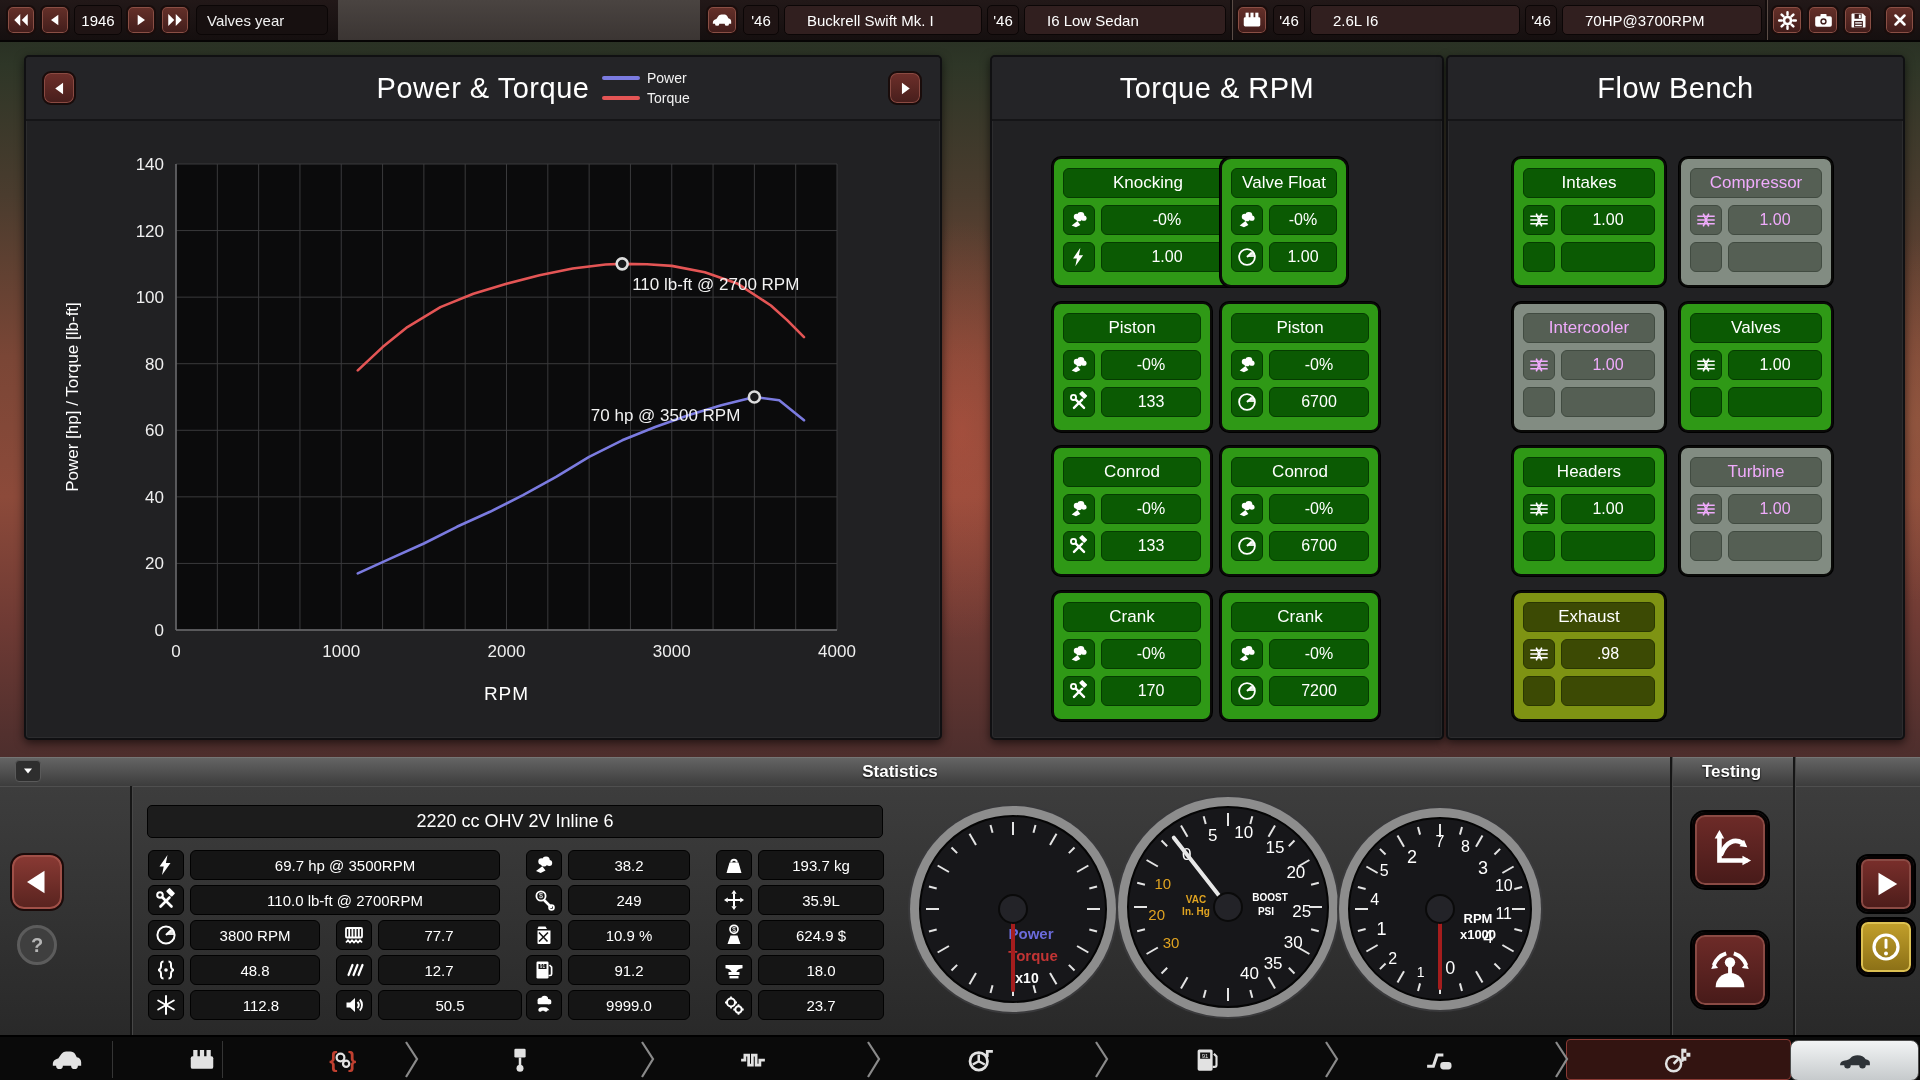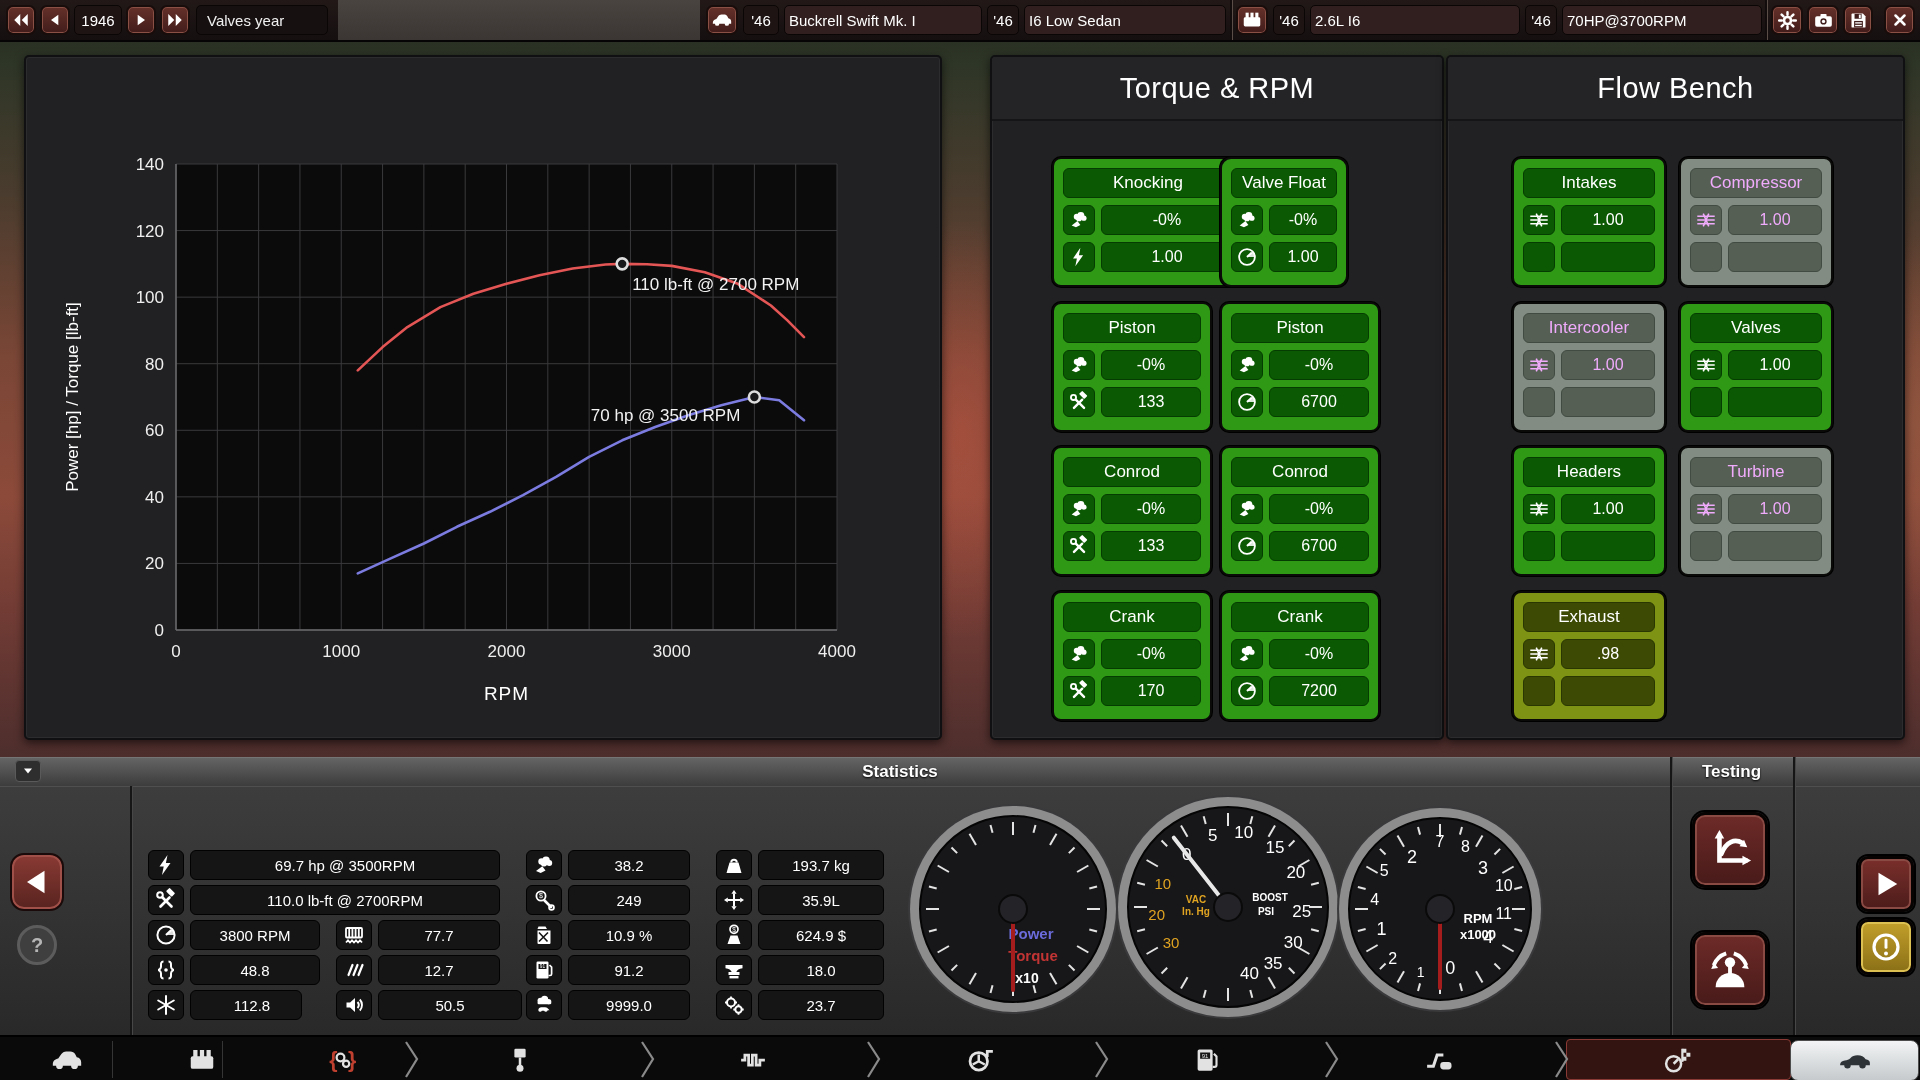--- a/index.html
+++ b/index.html
@@ -14,21 +14,21 @@
   
   .topbar{position:absolute;left:0;top:0;width:1920px;height:40px;
           background:linear-gradient(#4a4441,#3b3533);border-bottom:2px solid #060404;}
   .tb-strip{position:absolute;top:0;height:40px;background:linear-gradient(#221818,#150f0f);}
   .tb-btn{position:absolute;top:5px;height:30px;box-sizing:border-box;
           background:linear-gradient(#653029,#421d1b);border:2px solid #190d0c;border-radius:7px;
           box-shadow:inset 0 0 0 1px #8a4f45;display:flex;align-items:center;justify-content:center;color:#fff;cursor:pointer;}
   .tb-field{position:absolute;top:5px;height:30px;box-sizing:border-box;background:#1f1414;
             border:1px solid #0b0606;border-radius:5px;color:#fff;font-size:15px;
             display:flex;align-items:center;justify-content:center;}
-  .tb-name{background:#311f1f;justify-content:flex-start;padding-left:4px;}
+  .tb-name{background:#311f1f;justify-content:flex-start;padding-left:22px;}
   .tb-label{background:#171010;justify-content:flex-start;padding-left:10px;color:#f0f0f0;}
   .tb-seam{position:absolute;top:0;width:2px;height:40px;background:#120c0c;box-shadow:1px 0 0 #5a4c46;}
   
   .panel{position:absolute;background:#212123;border:2px solid #101012;border-radius:5px;
          box-shadow:0 0 0 1px #2c2c2e inset, 0 3px 10px rgba(0,0,0,.6);}
   .panel-header{position:absolute;left:0;top:0;right:0;height:62px;background:#242427;
                 border-bottom:2px solid #151517;border-radius:4px 4px 0 0;}
   .panel-title{position:absolute;left:0;right:0;top:0;height:62px;line-height:62px;text-align:center;
                font-size:29px;letter-spacing:.5px;color:#fff;}
   .arrow-btn{position:absolute;width:34px;height:34px;box-sizing:border-box;border-radius:9px;
@@ -189,20 +189,43 @@
       </svg>
     </div>
   <div class="tb-btn" style="left:1884px;width:31px;">
       <svg width="18" height="18" viewBox="0 0 24 24">
         <path stroke="currentColor" stroke-width="3.4" stroke-linecap="round" d="M6 6l12 12M18 6L6 18"></path>
       </svg>
     </div>
 </div>
 
 <div class="panel" style="left:24px;top:55px;width:914px;height:681px;">
+  <div class="panel-header">
+    <div class="panel-title">Power &amp; Torque</div>
+    <div class="arrow-btn" style="left:16px;top:14px;">
+        <svg width="17" height="17" viewBox="0 0 24 24">
+          <path fill="currentColor" d="M17 4L6 12l11 8z"></path>
+        </svg>
+      </div>
+    <div class="legend">
+      <div class="lrow">
+          <span class="lswatch" id="lsw0" style="background: rgb(123, 123, 224);"></span>
+          <span class="ltext">Power</span>
+        </div>
+      <div class="lrow">
+          <span class="lswatch" id="lsw1" style="background: rgb(228, 85, 85);"></span>
+          <span class="ltext">Torque</span>
+        </div>
+    </div>
+    <div class="arrow-btn" style="left:862px;top:14px;">
+        <svg width="17" height="17" viewBox="0 0 24 24">
+          <path fill="currentColor" d="M7 4l11 8-11 8z"></path>
+        </svg>
+      </div>
+  </div>
   <div id="chart-area" style="position:absolute;left:0;top:64px;">
       <svg width="912" height="615">
         <rect x="150" y="43" width="661" height="466" fill="#0b0b0c"></rect>
         <line x1="150" y1="43" x2="150" y2="509" stroke="#3a3a3c" stroke-width="1"></line>
         <line x1="191.3125" y1="43" x2="191.3125" y2="509" stroke="#3a3a3c" stroke-width="1"></line>
         <line x1="232.625" y1="43" x2="232.625" y2="509" stroke="#3a3a3c" stroke-width="1"></line>
         <line x1="273.9375" y1="43" x2="273.9375" y2="509" stroke="#3a3a3c" stroke-width="1"></line>
         <line x1="315.25" y1="43" x2="315.25" y2="509" stroke="#3a3a3c" stroke-width="1"></line>
         <line x1="356.5625" y1="43" x2="356.5625" y2="509" stroke="#3a3a3c" stroke-width="1"></line>
         <line x1="397.875" y1="43" x2="397.875" y2="509" stroke="#3a3a3c" stroke-width="1"></line>
@@ -628,20 +651,21 @@
 
 <div class="bottom">
   <div class="bigarrow" style="left:10px;top:67px;">
       <svg width="30" height="30" viewBox="0 0 24 24">
         <path fill="currentColor" d="M18 3L4 12l14 9z"></path>
       </svg>
     </div>
   <div class="qbtn" style="left:17px;top:139px;">?</div>
 
   <div id="stats" style="position:absolute;left:140px;top:14px;width:752px;height:222px;">
+    <div class="sheader" style="left:7px;top:5px;width:736px;height:33px;">2220 cc OHV 2V Inline 6</div>
   <div class="sicon" style="left: 8px; top: 43px; width: 36px;">
         <svg width="24" height="24" viewBox="0 0 24 24">
           <path fill="currentColor" d="M13.5 2L5.5 13.5h4.2L8 22l8.5-12h-4.6z"></path>
         </svg>
       </div>
       <div class="scell" style="left: 50px; top: 43px; width: 310px;">69.7 hp @ 3500RPM</div>
       <div class="sicon" style="left: 386px; top: 43px; width: 36px;">
         <svg width="24" height="24" viewBox="0 0 24 24">
           <g fill="currentColor">
             <circle cx="9.5" cy="8.5" r="3.2"></circle>
@@ -762,21 +786,21 @@
         </svg>
       </div>
       <div class="scell" style="left: 618px; top: 148px; width: 126px;">18.0</div>
       <div class="sicon" style="left: 8px; top: 183px; width: 36px;">
         <svg width="24" height="24" viewBox="0 0 24 24">
           <g stroke="currentColor" stroke-width="2" stroke-linecap="round">
             <path d="M12 3v18M4.2 7.5l15.6 9M19.8 7.5l-15.6 9"></path>
           </g>
         </svg>
       </div>
-      <div class="scell" style="left: 50px; top: 183px; width: 112px; padding-left: 12px;">112.8</div>
+      <div class="scell" style="left: 50px; top: 183px; width: 130px; padding-left: 12px;">112.8</div>
       <div class="sicon" style="left: 196px; top: 183px; width: 36px;">
         <svg width="24" height="24" viewBox="0 0 24 24">
           <path fill="currentColor" d="M4.5 9.5h3.6L13 5v14l-4.9-4.5H4.5z"></path>
           <g stroke="currentColor" stroke-width="1.9" fill="none">
             <path d="M15.5 9a4.5 4.5 0 0 1 0 6"></path>
             <path d="M17.8 6.5a8 8 0 0 1 0 11"></path>
           </g>
         </svg>
       </div>
       <div class="scell" style="left: 238px; top: 183px; width: 144px;">50.5</div>

